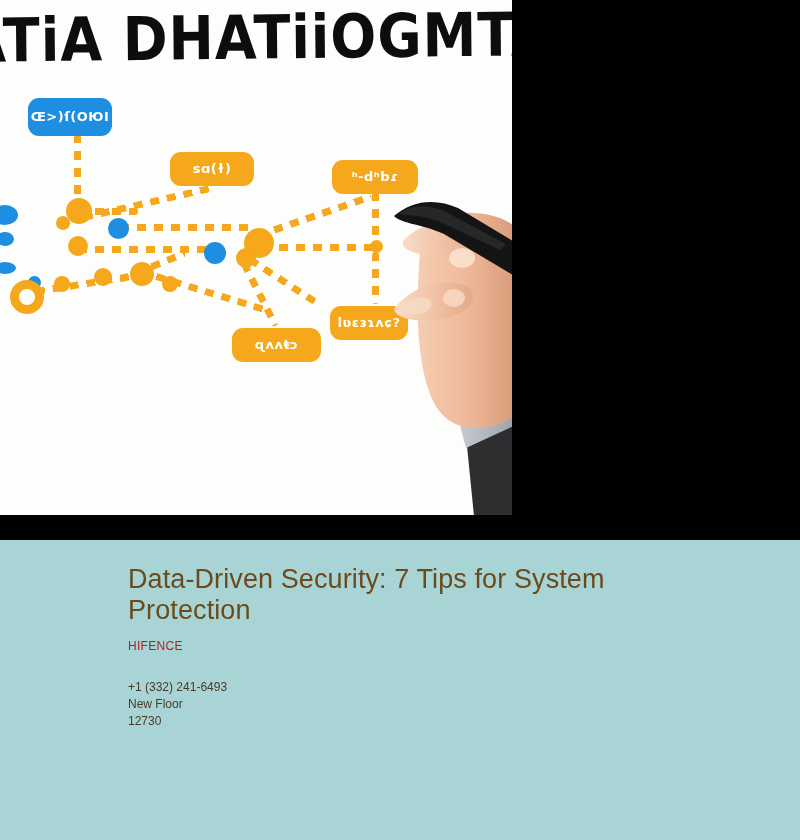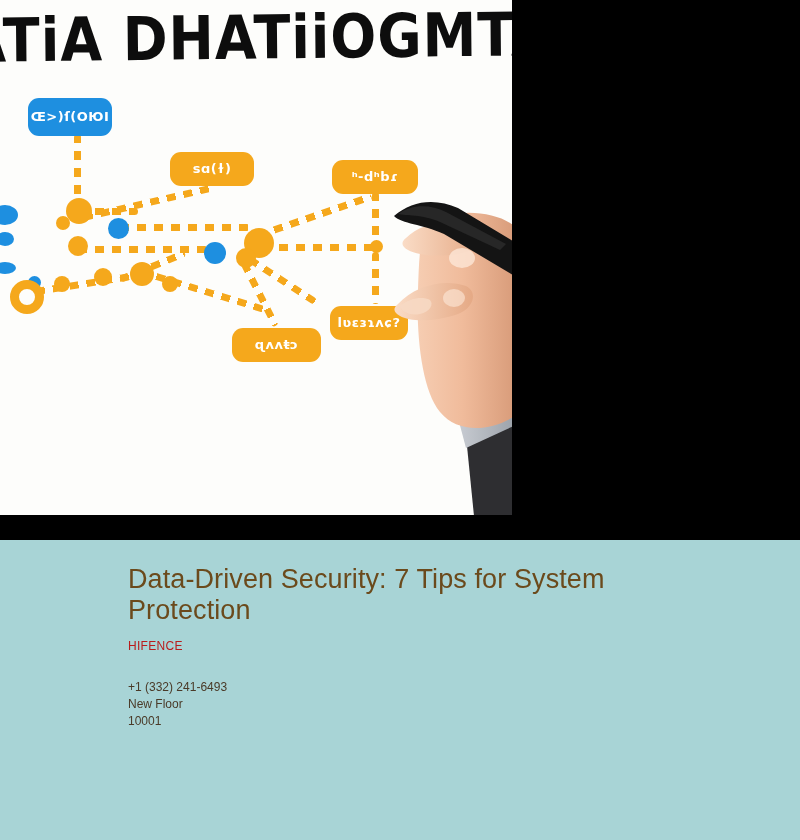--- a/index.html
+++ b/index.html
@@ -258,17 +258,17 @@
 
 <div class="info-panel">
 
   <h1 class="article-title">Data-Driven Security: 7 Tips for System Protection</h1>
 
   <div class="brand">HIFENCE</div>
 
   <div class="contact">
     <div class="contact-line">+1 (332) 241-6493</div>
     <div class="contact-line">New Floor</div>
-    <div class="contact-line">10001</div>
+    <div class="contact-line">12730</div>
   </div>
 
 
 </div>
 
 </body></html>

